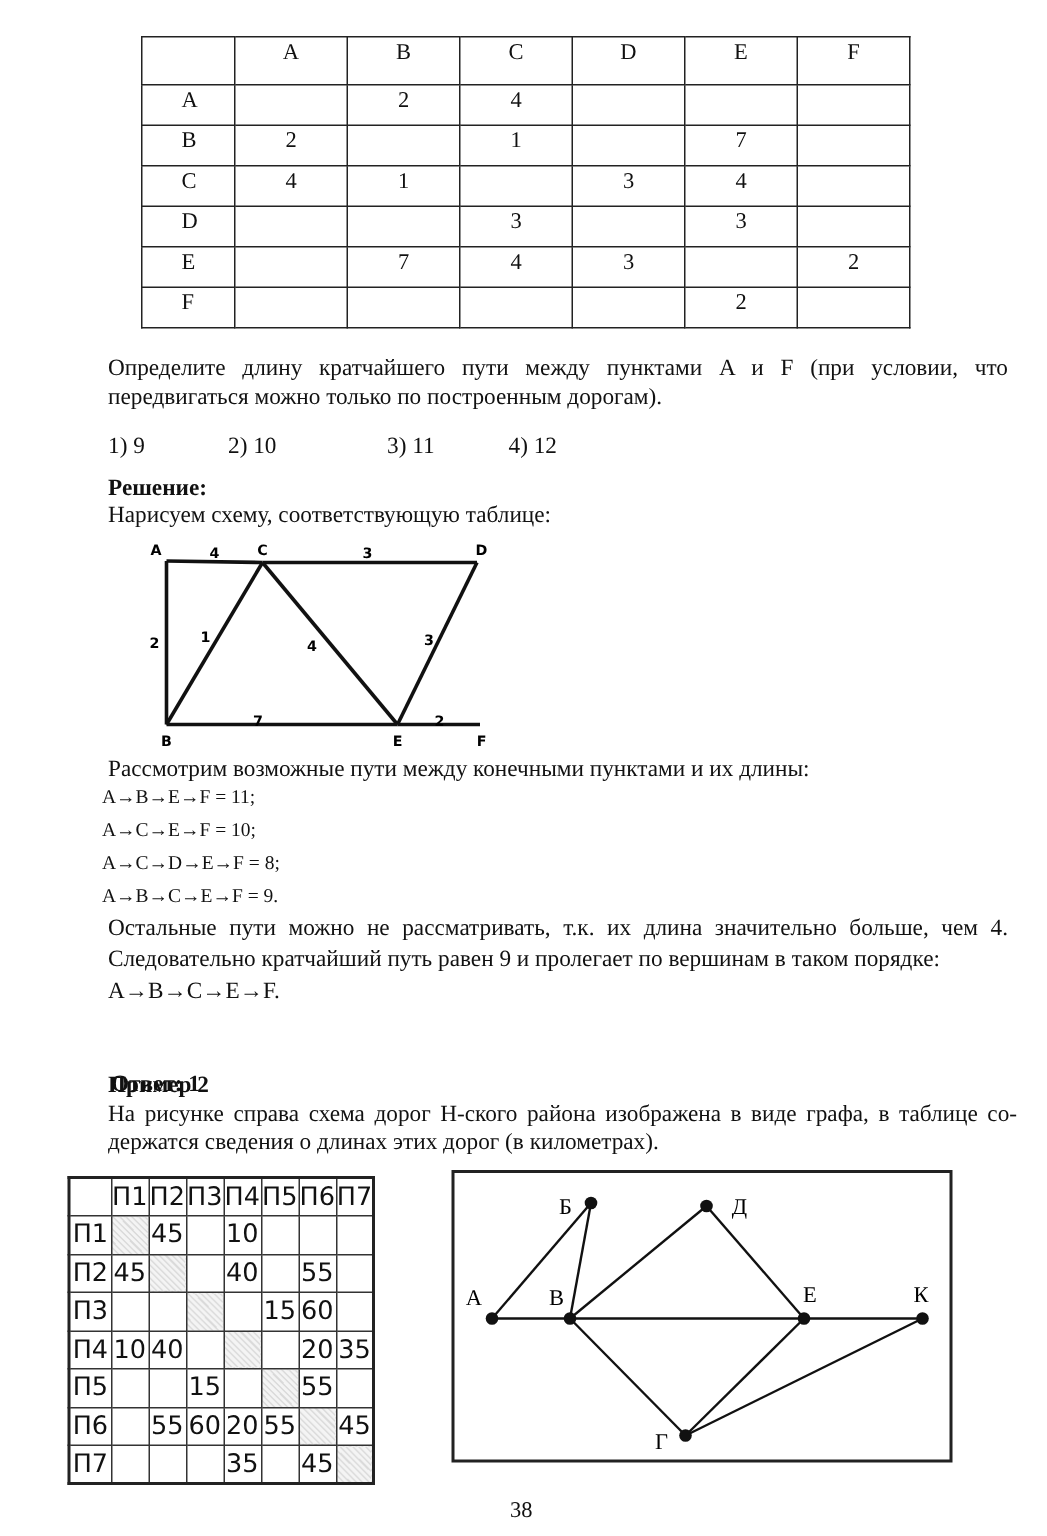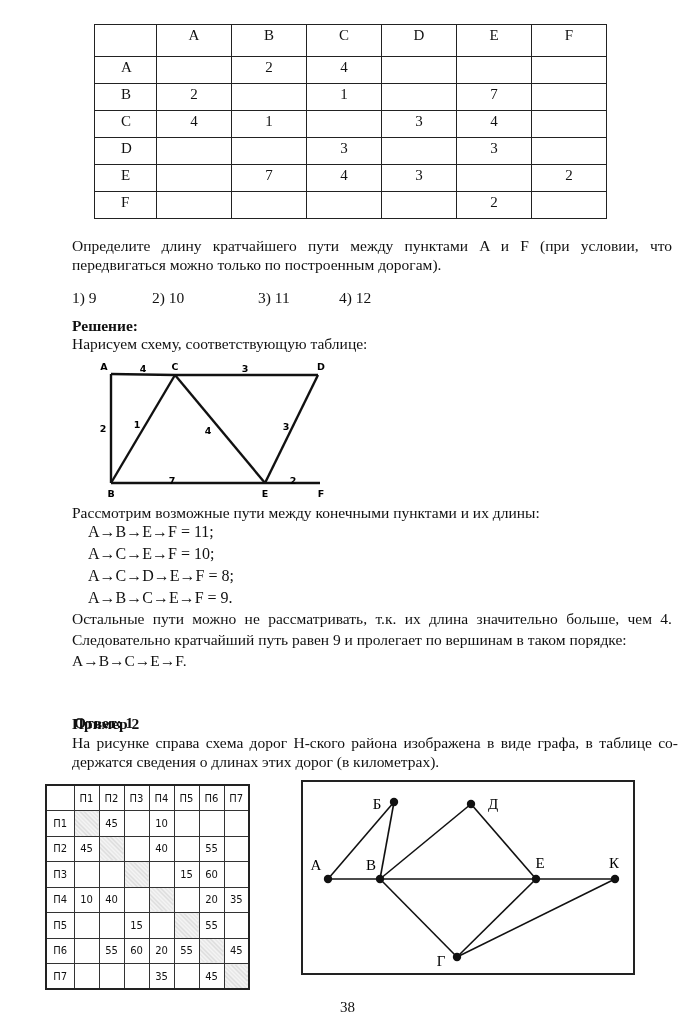--- a/index.html
+++ b/index.html
@@ -23,27 +23,27 @@
   table.t1 tr.head td { height: 31px; }
   table.t1 tr.head td.cell { text-align: center; }
 
   .para { position: absolute; left: 72px; width: 600px; font-size: 15.5px; line-height: 19px; }
   .justify { text-align: justify; text-align-last: left; }
   .bold { font-weight: bold; }
 
   .answers { position: absolute; left: 72px; top: 289px; font-size: 15.5px; }
   .answers span { position: absolute; white-space: nowrap; }
 
-  .paths .line { position: absolute; left: 88px; font-size: 16px; white-space: nowrap; }
+  .paths .line { position: absolute; left: 68px; font-size: 13px; white-space: nowrap; }
 
   
   table.t2 {
     position: absolute; left: 45px; top: 784px;
     border-collapse: collapse; table-layout: fixed;
-    font-family: "DejaVu Sans", sans-serif; font-size: 10px;
+    font-family: "DejaVu Sans", sans-serif; font-size: 17px;
     border: 2px solid #222;
   }
   table.t2 td {
     border: 1.2px solid #333; width: 25px; height: 25.5px; padding: 0;
     text-align: center; vertical-align: middle; box-sizing: border-box;
   }
   table.t2 td.rh { width: 28px; }
   table.t2 td.diag {
     background: repeating-linear-gradient(45deg, #d9d9d9 0 1px, #f4f4f4 1px 3px);
   }

